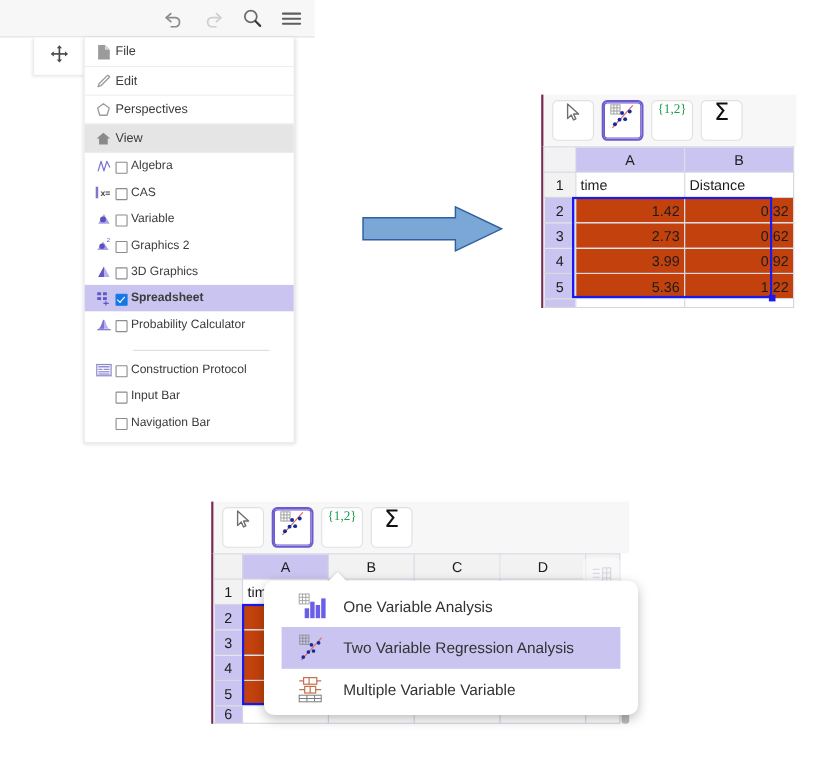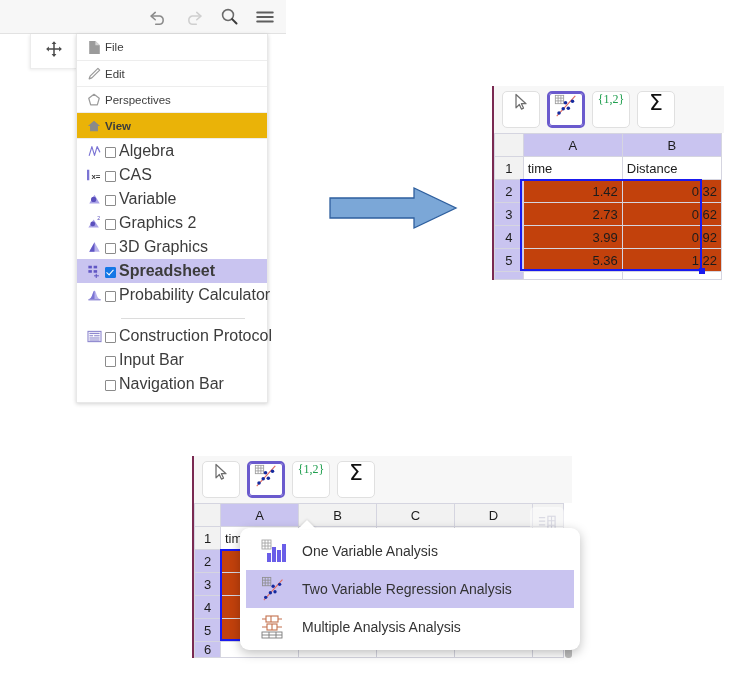--- a/index.html
+++ b/index.html
@@ -32,26 +32,26 @@
     border-top:none;
     font-size:11.5px;color:#3c3c3c;
   }
   .mrow{
     display:flex;align-items:center;
     height:26px;padding-left:6px;box-sizing:border-box;
     border-bottom:1px solid #ededed;
     cursor:pointer;
   }
   .mrow.top{height:27px;}
-  .mrow.shaded{background:#eab308;font-weight:bold;}
+  .mrow.shaded{background:#e5e5e5;}
   .mrow.sel{background:#c9c4f0;border-bottom:none;font-weight:bold;}
   .mrow.sub{border-bottom:none;height:24px;}
   .mrow .mi{width:22px;min-width:22px;display:flex;align-items:center;justify-content:center;}
   .mrow .mlabel{white-space:nowrap;}
-  .mrow.sub .mlabel{font-size:16px;}
+  .mrow.sub .mlabel{font-size:11px;}
   .sep{height:1px;background:#dcdcdc;margin:5px 22px 5px 44px;}
   .gap{height:6px;}
   .cbx{
     width:9px;height:9px;min-width:9px;border:1px solid #8b8b8b;
     background:#fff;display:inline-block;margin-right:3px;border-radius:1px;
     position:relative;top:1px;
   }
   .cbx.on{background:#1477e6;border-color:#1477e6;}
   .cbx.on:after{
     content:"";position:absolute;left:2px;top:0px;width:3px;height:6px;
@@ -103,21 +103,21 @@
   .selbox{
     position:absolute;border:2px solid #1a1aee;box-sizing:border-box;pointer-events:none;
   }
   .selhandle{position:absolute;width:6px;height:6px;background:#1a1aee;}
 
   
   #popup{
     position:absolute;left:48px;top:72px;width:340px;
     background:#fff;border-radius:9px;
     box-shadow:0 3px 11px rgba(0,0,0,.26);
-    padding:4px 6px;box-sizing:border-box;z-index:40;
+    padding:4px 16px;box-sizing:border-box;z-index:40;
   }
   #popup .pitem{
     display:flex;align-items:center;height:38px;padding-left:10px;
     font-size:14px;color:#333;cursor:pointer;gap:8px;white-space:nowrap;
   }
   #popup .pitem.hl{background:#c9c4f0;}
   #popup .picon{width:38px;min-width:38px;display:flex;align-items:center;justify-content:center;}
   .caret{
     position:absolute;left:58px;top:-8px;width:0;height:0;
     border-left:9px solid transparent;border-right:9px solid transparent;
@@ -600,16 +600,16 @@
             <path d="M2 13 H7 M17 13 H22"></path>
               <rect x="7" y="10" width="10" height="6"></rect>
               <path d="M12 10 V16"></path>
           </g>
           <g stroke="#7a7a7a" stroke-width="0.9" fill="none">
               <rect x="2" y="18" width="20" height="6"></rect>
               <path d="M2 21 H22 M9 18 V24 M16 18 V24"></path>
             </g>
         </svg>
       </span>
-      <span>Multiple Analysis Analysis</span>
+      <span>Multiple Variable Variable</span>
     </div>
   </div>
 </div>
 
 </body></html>

